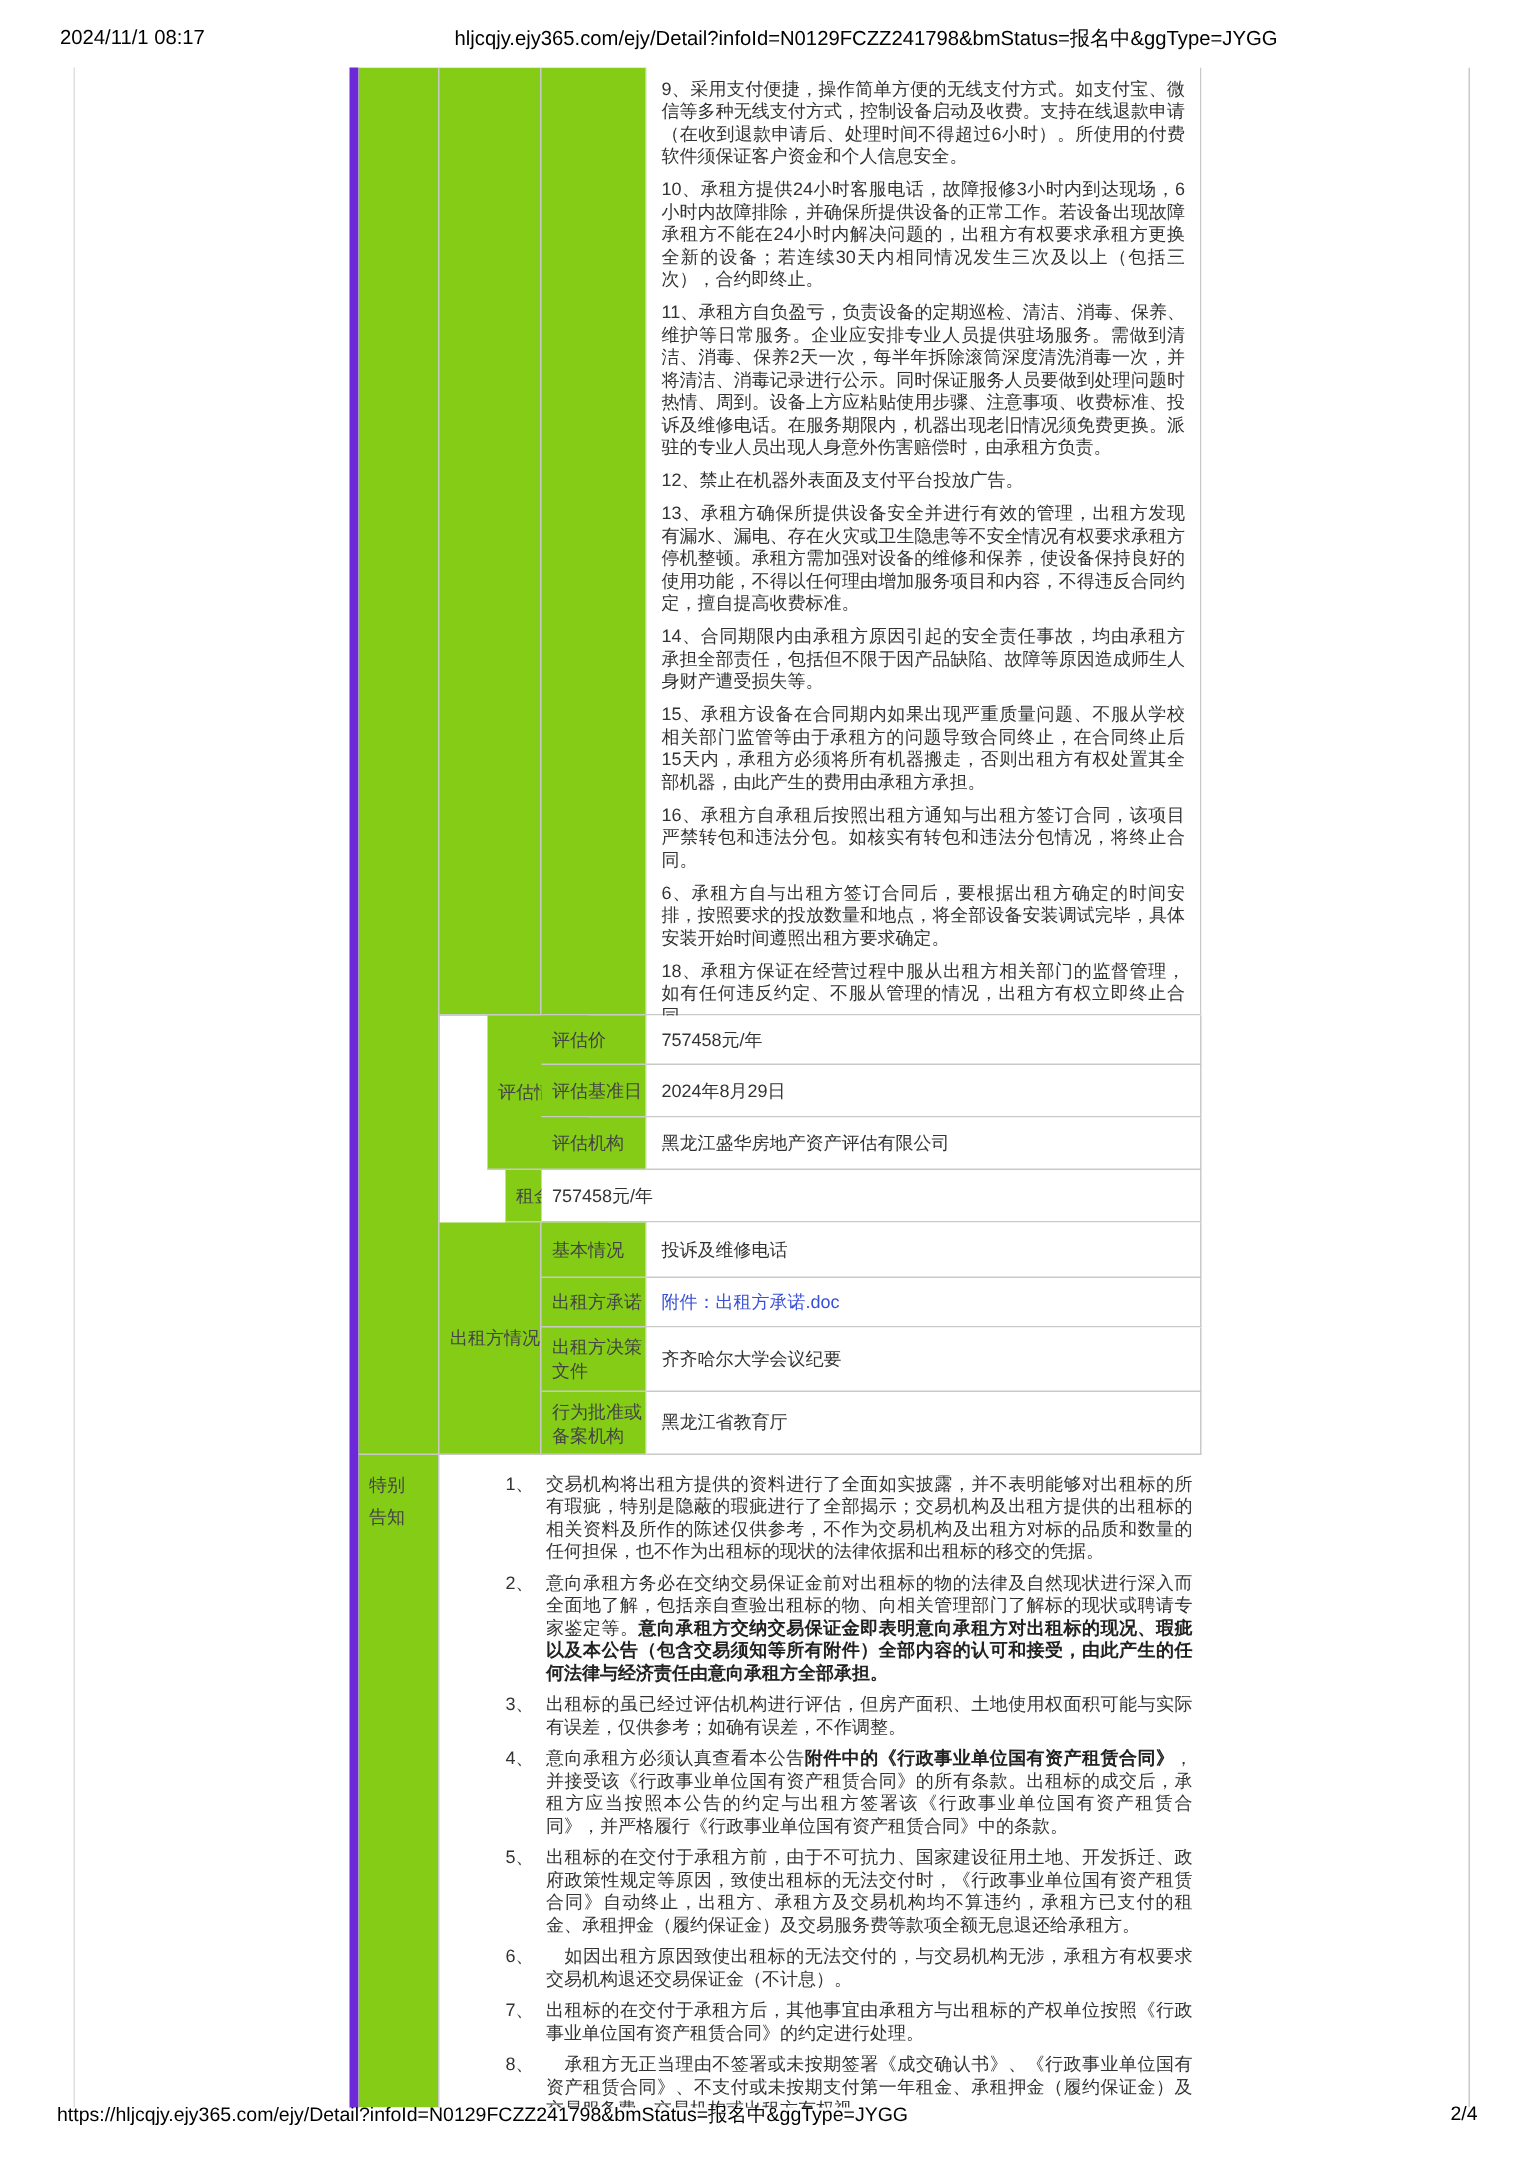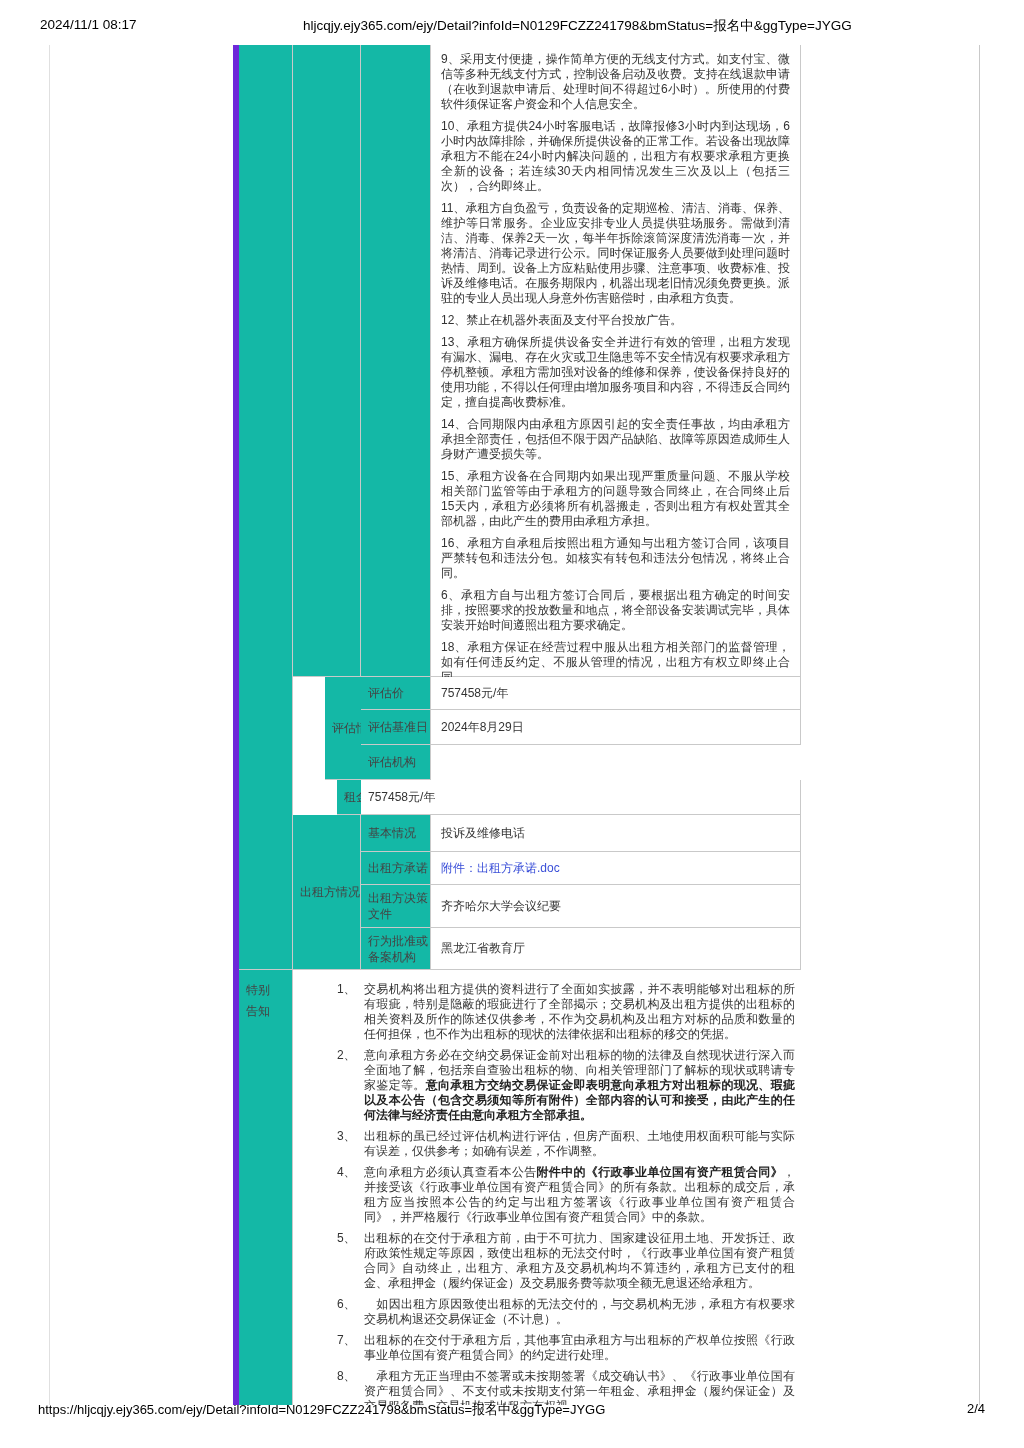--- a/index.html
+++ b/index.html
@@ -13,21 +13,21 @@
   .hdr-title{position:absolute;left:303px;top:17px;font-size:13.5px;color:#000;}
   .ftr-url{position:absolute;left:38px;top:1401px;font-size:13px;color:#000;}
   .ftr-page{position:absolute;right:39px;top:1401px;font-size:13px;color:#000;}
   
   .page-rule{position:absolute;left:49px;top:45px;height:1360px;width:0;border-left:1px solid #e0e0e0;}
   
   .tbl{position:absolute;left:233px;top:45px;width:742px;height:1360px;border-left:6px solid #6d28d9;overflow:hidden;}
   .cell{position:absolute;box-sizing:border-box;background:#fff;}
   .b{border-right:1px solid #c9c9c9;border-bottom:1px solid #c9c9c9;}
   .br{border-right:1px solid #c9c9c9;}
-  .lab{background:#14b8a6;display:flex;align-items:center;padding-left:7px;font-size:12px;color:#444;line-height:16px;}
+  .lab{background:#84cc16;display:flex;align-items:center;padding-left:7px;font-size:12px;color:#444;line-height:16px;}
   .val{display:flex;align-items:center;padding-left:10px;font-size:12px;color:#333;line-height:15px;}
   
   .a-top   {left:0;   top:0;   width:54px; height:925px;}
   .b-top   {left:54px;top:0;   width:68px; height:632px;}
   .c-top   {left:122px;top:0;  width:70px; height:632px;}
   .d-claus {left:192px;top:0;  width:370px;height:632px;padding:7px 10px 0 10px;}
   .e-col   {left:562px;top:0;  width:179px;height:1360px;}
   .b-pg    {left:58px;top:632px;width:68px;height:103px;margin-left:28px;}
   .c-r1{left:122px;top:632px;width:70px;height:33px;}
   .d-r1{left:192px;top:632px;width:370px;height:33px;}
@@ -88,20 +88,21 @@
   </div>
 
   <div class="cell br e-col"></div>
 
   <div class="cell lab b b-pg">评估情况</div>
   <div class="cell lab b c-r1">评估价</div>
   <div class="cell val b d-r1">757458元/年</div>
   <div class="cell lab b c-r2">评估基准日</div>
   <div class="cell val b d-r2">2024年8月29日</div>
   <div class="cell lab b c-r3">评估机构</div>
+  <div class="cell val b d-r3">黑龙江盛华房地产资产评估有限公司</div>
 
   <div class="cell lab b b-zj">租金底价</div>
   <div class="cell val b v-zj">757458元/年</div>
 
   <div class="cell lab b b-ls">出租方情况</div>
   <div class="cell lab b c-l1">基本情况</div>
   <div class="cell val b d-l1">投诉及维修电话</div>
   <div class="cell lab b c-l2">出租方承诺</div>
   <div class="cell val b d-l2">
     <a class="doclink">附件：出租方承诺.doc</a>

